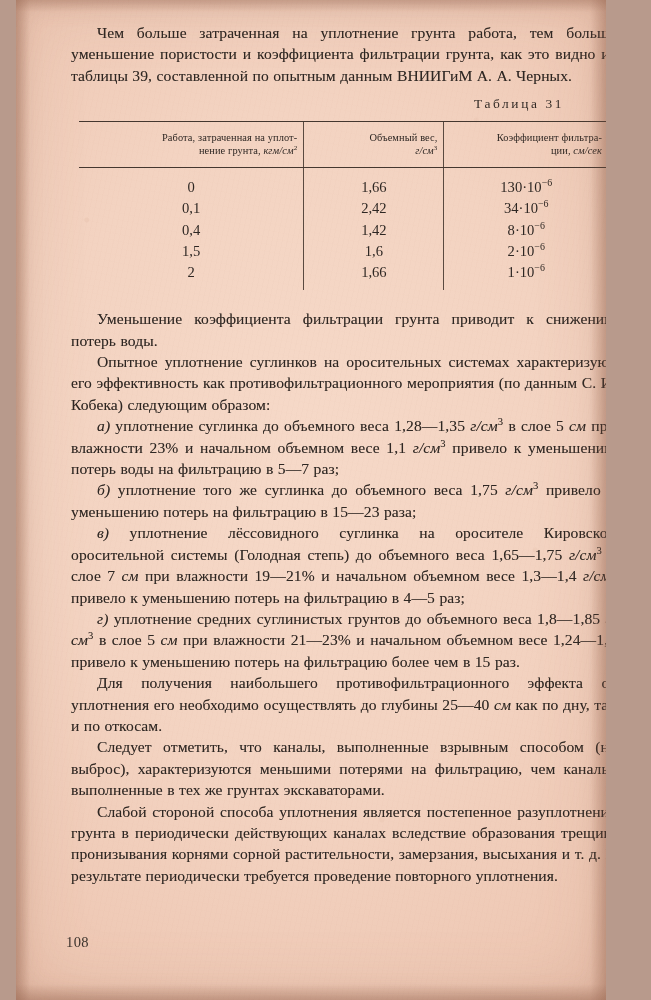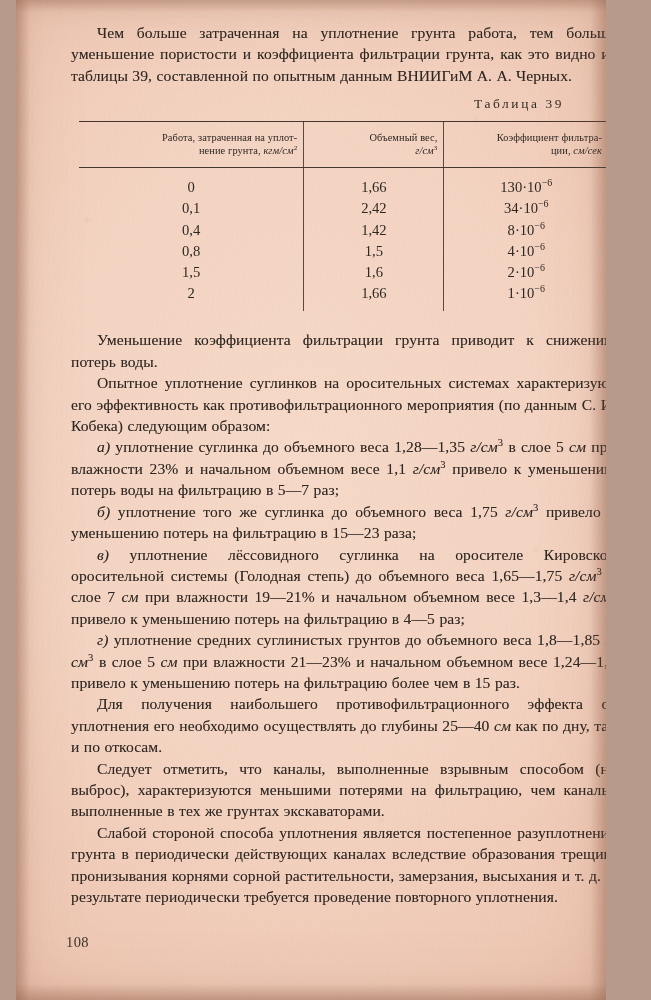--- a/index.html
+++ b/index.html
@@ -161,21 +161,21 @@
   <div class="edge-left"></div>
   <div class="edge-right"></div>
   <div class="edge-bottom"></div>
 
   <div class="content">
 
     <p class="body">Чем больше затраченная на уплотнение грунта работа, тем больше уменьшение пористости и коэффициента фильтрации грунта, как это видно из таблицы 39, составленной по опытным данным ВНИИГиМ А. А. Черных.</p>
 
     <p class="table-caption">
       <span>Таблица</span>
-      <span>39</span>
+      <span>31</span>
     </p>
 
     <div class="tbl-wrap">
       <table class="t39">
         <colgroup>
           <col class="c1">
             <col class="c2">
             <col class="c3">
         </colgroup>
         <thead>
@@ -209,25 +209,20 @@
             <td>0,1</td>
             <td>2,42</td>
             <td><span>34</span>·<span>10</span><sup>−6</sup></td>
           </tr>
           <tr>
             <td>0,4</td>
             <td>1,42</td>
             <td><span>8</span>·<span>10</span><sup>−6</sup></td>
           </tr>
           <tr>
-            <td>0,8</td>
-            <td>1,5</td>
-            <td><span>4</span>·<span>10</span><sup>−6</sup></td>
-          </tr>
-          <tr>
             <td>1,5</td>
             <td>1,6</td>
             <td><span>2</span>·<span>10</span><sup>−6</sup></td>
           </tr>
           <tr>
             <td>2</td>
             <td>1,66</td>
             <td><span>1</span>·<span>10</span><sup>−6</sup></td>
           </tr>
         </tbody>

